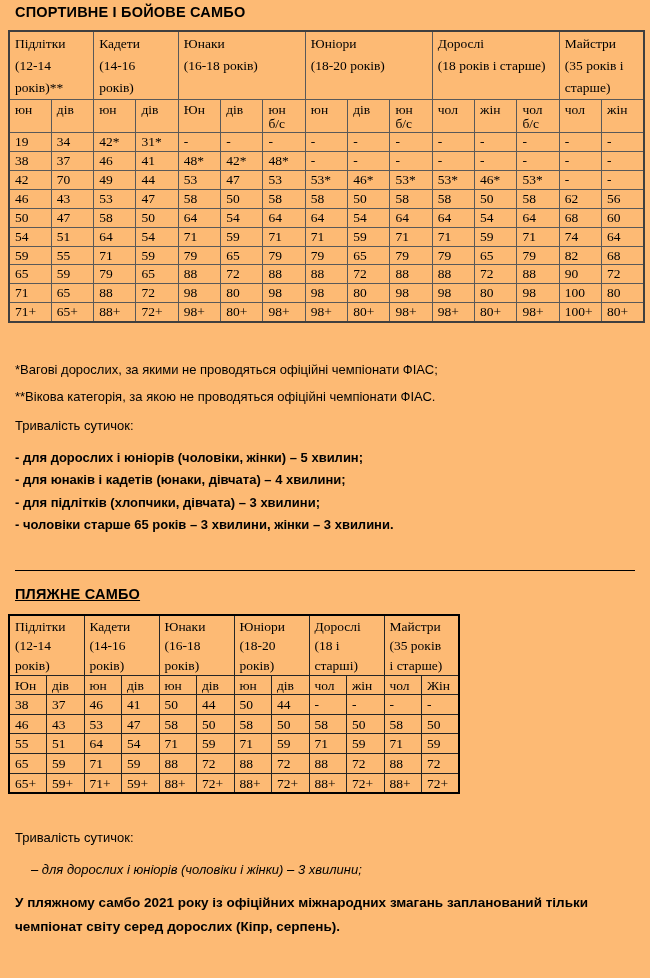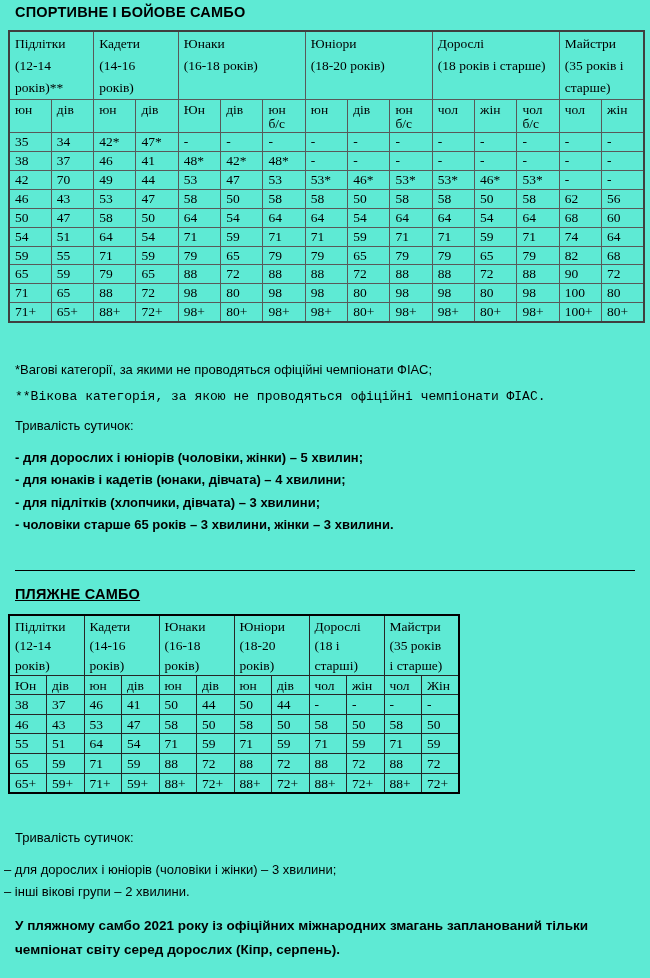--- a/index.html
+++ b/index.html
@@ -1,21 +1,21 @@
 <!DOCTYPE html>
 <html lang="uk"><head>
 <meta charset="utf-8">
 <style>
   * { box-sizing: border-box; margin: 0; padding: 0; }
   html, body { background: #fff; }
   .doc {
     position: relative;
     width: 650px;
     height: 978px;
-    background: #5eead4;
+    background: #fdba74;
     color: #000;
     font-family: "Liberation Sans", sans-serif;
     font-size: 13px;
     overflow: hidden;
   }
   .doc-title {
     margin: 4px 0 0 15px;
     font-size: 14.5px;
     font-weight: 700;
     letter-spacing: 0.2px;
@@ -44,32 +44,32 @@
   .t1 thead tr:last-child  th { height: 30px; }
   .t1 tbody td { height: 18px; line-height: 1.25; }
   
   .t2 { width: 452px; margin-top: 12px; border: 2px solid #000; }
   .t2 th, .t2 td { border: 1px solid #262626; }
   .t2 thead tr:first-child th { height: 57px; line-height: 1.45; }
   .t2 thead tr:last-child  th { height: 19px; }
   .t2 tbody td { height: 19px; line-height: 1.3; }
   
   .note1 { margin: 39px 15px 0 15px; }
-  .note2 { margin: 12px 15px 0 15px; font-family: Liberation Mono, monospace; }
+  .note2 { margin: 12px 15px 0 15px; }
   .dur-heading { margin: 14px 15px 0 15px; }
   .dur-list { margin: 14px 15px 0 15px; line-height: 22.4px; font-weight: bold; }
   .separator {
     margin: 33px 0 0 15px;
     width: 620px;
     height: 0;
     border-top: 1.5px solid #000;
   }
   .doc-title2 { margin: 15px 0 0 15px; text-decoration: underline; }
   .dur-heading2 { margin: 36px 15px 0 15px; }
-  .dur-list2 { margin: 14px 15px 0 4px; line-height: 22.4px; }
+  .dur-list2 { margin: 14px 15px 0 31px; line-height: 22.4px; font-style: italic; }
   .closing {
     margin: 10px 15px 0 15px;
     width: 625px;
     font-weight: 600;
     font-size: 13.5px;
     line-height: 24px;
   }
 </style>
 </head>
 <body>
@@ -130,24 +130,24 @@
           <th class="sub">чол</th>
           <th class="sub">жін</th>
           <th class="sub">чол
 б/с</th>
           <th class="sub">чол</th>
           <th class="sub">жін</th>
         </tr>
       </thead>
       <tbody>
         <tr>
-          <td>35</td>
+          <td>19</td>
           <td>34</td>
           <td>42*</td>
-          <td>47*</td>
+          <td>31*</td>
           <td>-</td>
           <td>-</td>
           <td>-</td>
           <td>-</td>
           <td>-</td>
           <td>-</td>
           <td>-</td>
           <td>-</td>
           <td>-</td>
           <td>-</td>
@@ -302,21 +302,21 @@
           <td>98+</td>
           <td>98+</td>
           <td>80+</td>
           <td>98+</td>
           <td>100+</td>
           <td>80+</td>
         </tr>
       </tbody>
     </table>
 
-  <div class="note1">*Вагові категорії, за якими не проводяться офіційні чемпіонати ФІАС;</div>
+  <div class="note1">*Вагові дорослих, за якими не проводяться офіційні чемпіонати ФІАС;</div>
   <div class="note2">**Вікова категорія, за якою не проводяться офіційні чемпіонати ФІАС.</div>
 
   <div class="dur-heading">Тривалість сутичок:</div>
 
   <div class="dur-list">
     <div>- для дорослих і юніорів (чоловіки, жінки) – 5 хвилин;</div>
     <div>- для юнаків і кадетів (юнаки, дівчата) – 4 хвилини;</div>
     <div>- для підлітків (хлопчики, дівчата) – 3 хвилини;</div>
     <div>- чоловіки старше 65 років – 3 хвилини, жінки – 3 хвилини.</div>
   </div>
@@ -447,18 +447,17 @@
           <td>88+</td>
           <td>72+</td>
         </tr>
       </tbody>
     </table>
 
   <div class="dur-heading2">Тривалість сутичок:</div>
 
   <div class="dur-list2">
     <div>– для дорослих і юніорів (чоловіки і жінки) – 3 хвилини;</div>
-    <div>– інші вікові групи – 2 хвилини.</div>
   </div>
 
   <div class="closing">У пляжному самбо 2021 року із офіційних міжнародних змагань запланований тільки чемпіонат світу серед дорослих (Кіпр, серпень).</div>
 
 </div>
 
 </body></html>

